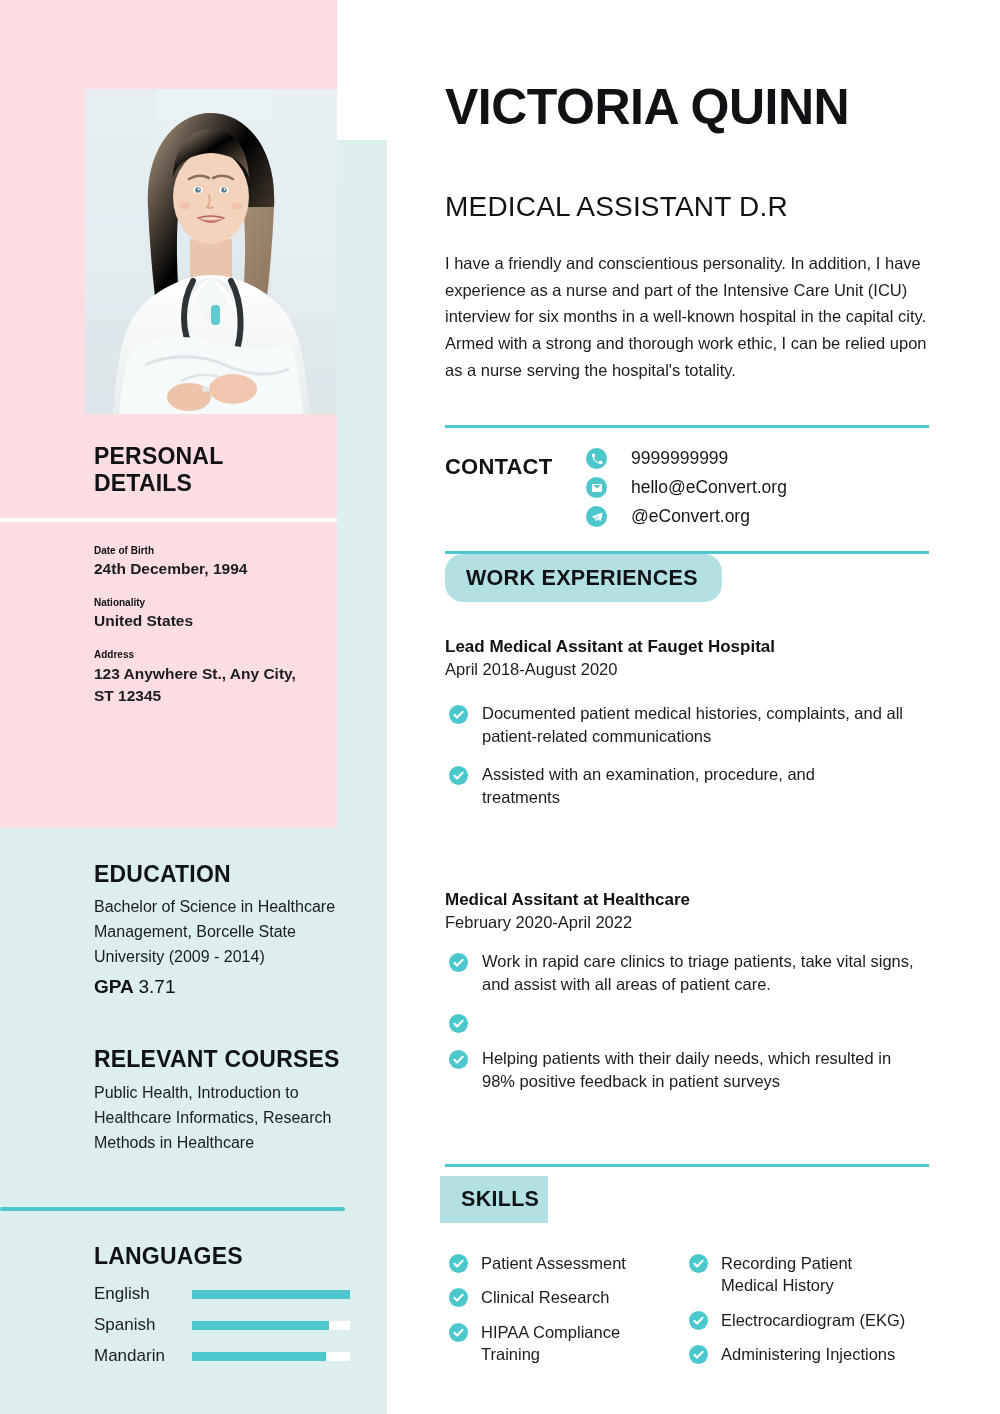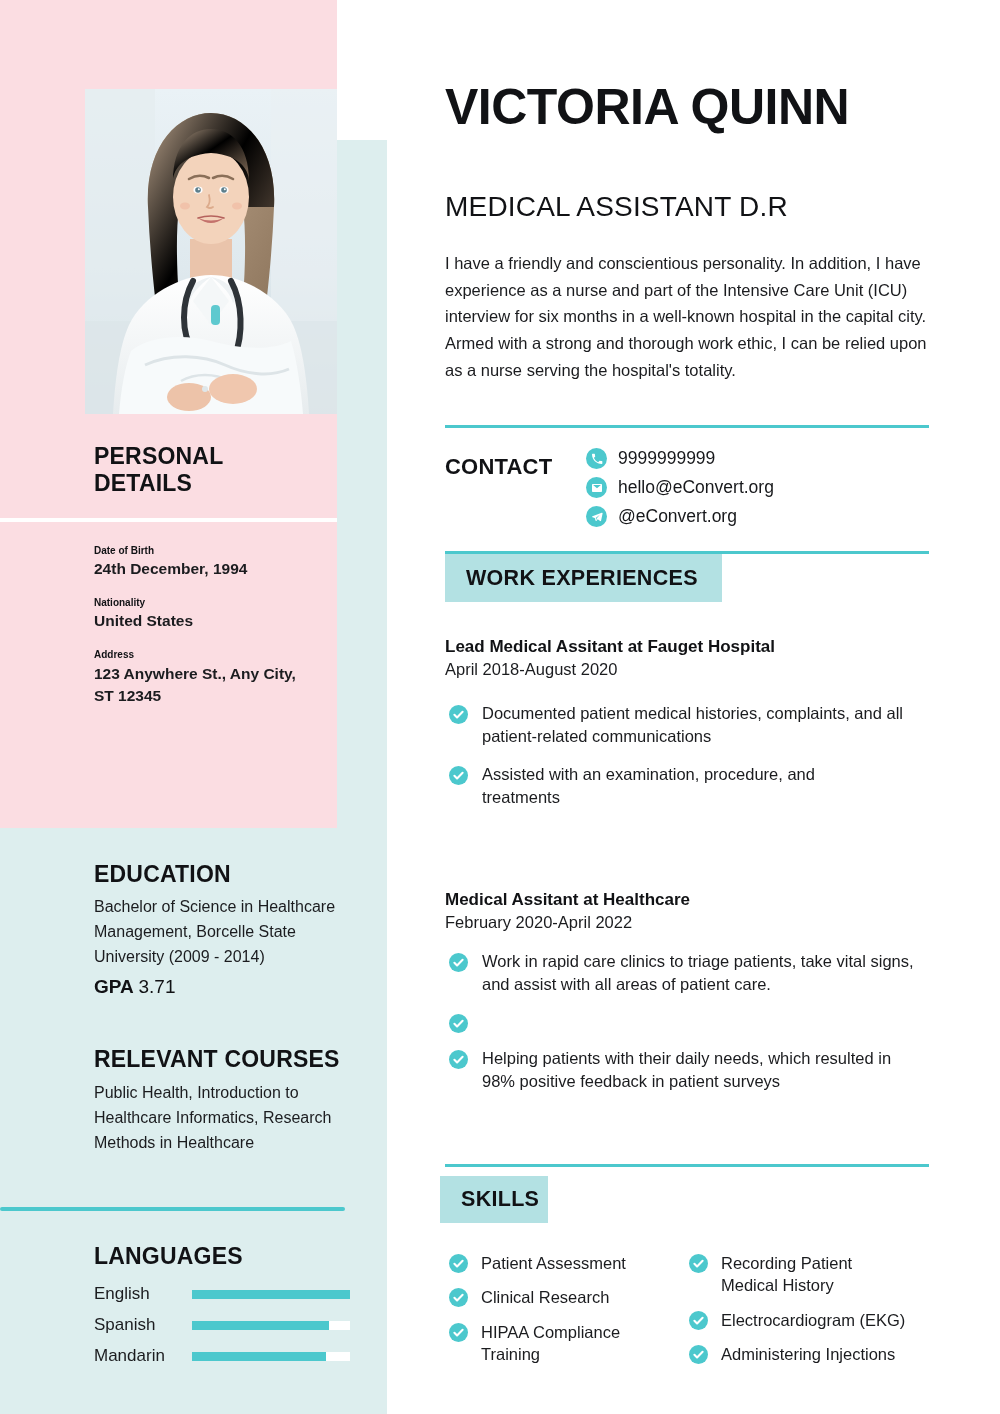--- a/index.html
+++ b/index.html
@@ -92,21 +92,21 @@
     background:#4cc8cd;
   }
 
   
   .contact-wrap{ position:absolute; left:445px; top:448px; width:484px; }
   .contact-title{
     position:absolute; left:0; top:6px;
     font-size:22px; font-weight:700; letter-spacing:.2px;
   }
   .contact-list{ position:absolute; left:141px; top:0; }
-  .contact-row{ display:flex; align-items:center; margin-bottom:8px; }
+  .contact-row{ display:flex; align-items:center; margin-bottom:8px;gap:13px; }
   .contact-row:last-child{ margin-bottom:0; }
   .cicon{
     width:21px; height:21px; border-radius:50%; background:#4cc8cd;
     flex:none; margin-right:11px; display:flex; align-items:center;
     justify-content:center;
   }
   .cicon svg{ display:block; }
   .ctext{ font-size:17.5px; font-weight:400; color:#17181b; line-height:1; }
 
   
@@ -323,21 +323,21 @@
           <path d="M21.5 3.3 2.9 10.5c-.9.3-.9 1.6 0 1.9l4.6 1.5 1.8 5.4c.3.8 1.3 1 1.8.3l2.4-2.9 4.7 3.5c.7.5 1.7.1 1.9-.8l3.1-14.6c.2-.9-.7-1.7-1.7-1.5zM9.4 14.2l8.3-6.6-6.5 7.6-.3 3.1-1.5-4.1z"></path>
         </svg>
       </span>
       <span class="ctext">@eConvert.org</span>
     </div>
   </div>
 </div>
 
 <div class="hr-teal" style="top:551px;"></div>
 
-<div class="badge" style="left:445px; top:554px; width:277px; height:48px;">
+<div class="badge" style="left:445px; top:554px; width:277px; height:48px;border-radius:18px;">
   <span>WORK EXPERIENCES</span>
 </div>
 
 <div class="job-title" style="top:636px;">Lead Medical Assitant at Fauget Hospital</div>
 <div class="job-date" style="top:659px;">April 2018-August 2020</div>
 
 <div class="bullets" style="left:449px; top:702px; width:484px;">
   <div class="bullet">
     <span class="bi">
       <svg width="19" height="19" viewBox="0 0 24 24">

